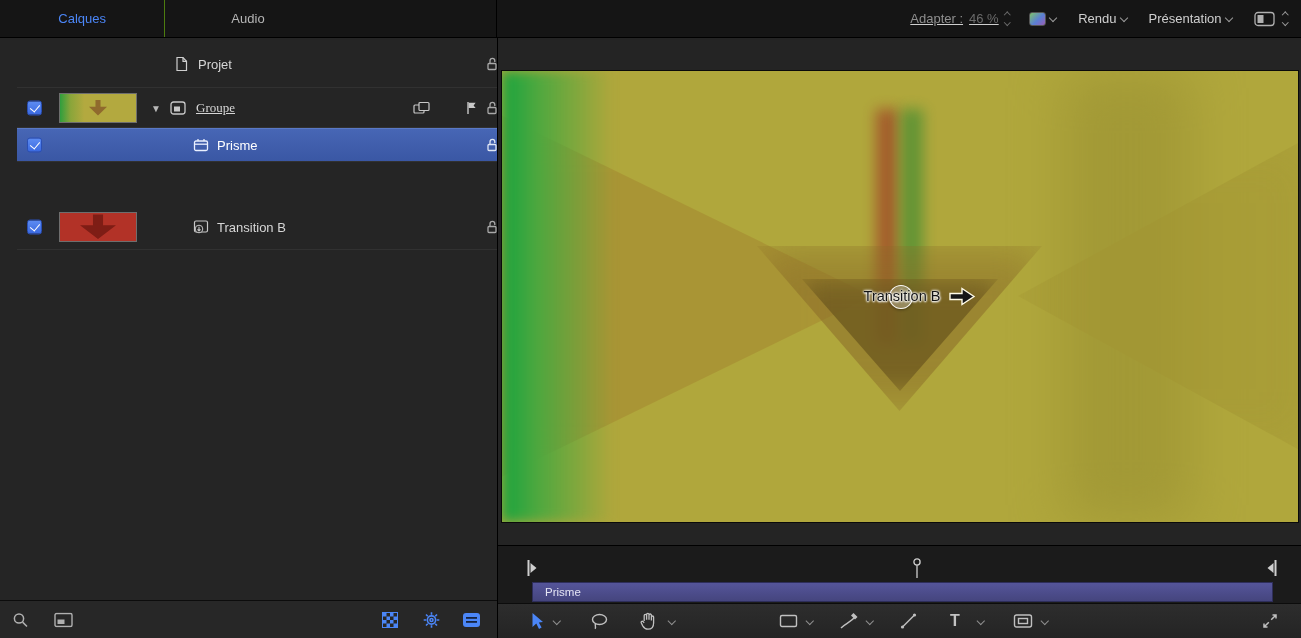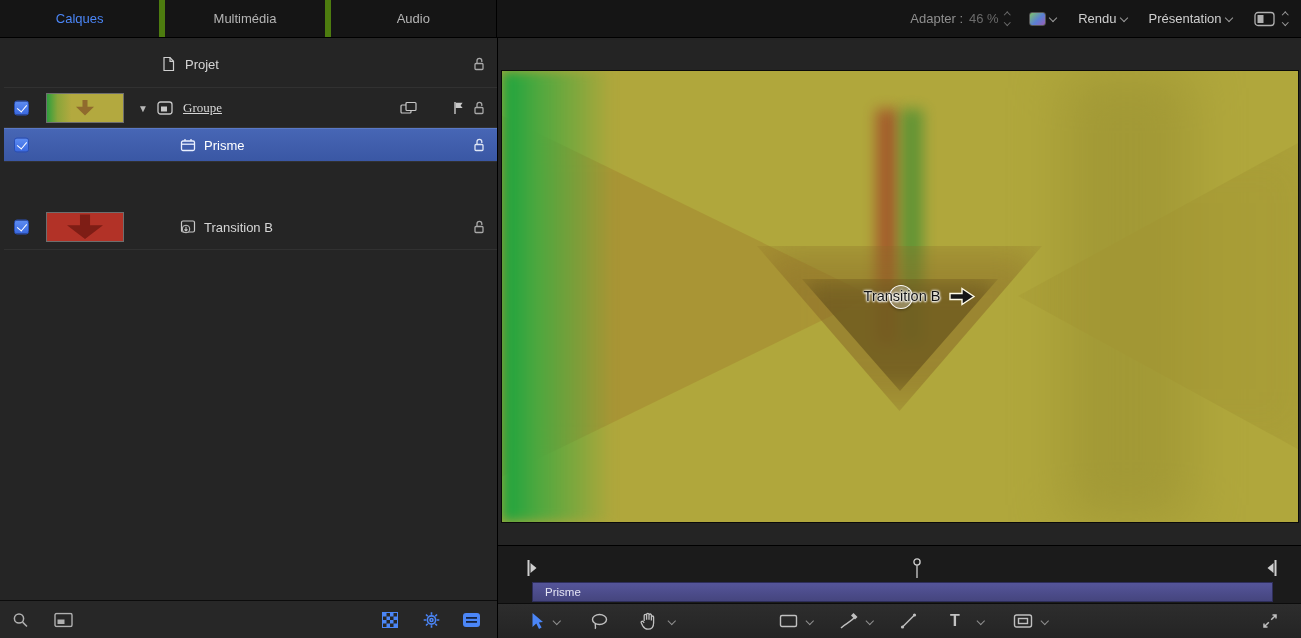--- a/index.html
+++ b/index.html
@@ -5,39 +5,39 @@
   html,body { margin:0; padding:0; background:#111; }
   * { box-sizing:border-box; }
   .app {
     position:relative; width:1301px; height:638px; overflow:hidden;
     background:#242424; font-family:"Liberation Sans","DejaVu Sans",sans-serif;
     color:#d6d6d6; font-size:13px; -webkit-font-smoothing:antialiased;
   }
   
   .topbar { position:absolute; left:0; top:0; width:1301px; height:38px; background:#151515; border-bottom:1px solid #000; display:flex; }
   .tabs { width:497px; height:100%; display:grid; grid-template-columns:1fr 1fr 1fr; border-right:1px solid #000; }
-  .tab { display:flex; align-items:center; justify-content:center; color:#b5b5b5; border-right:6px solid #4d7c0f; cursor:default; }
+  .tab { display:flex; align-items:center; justify-content:center; color:#b5b5b5; border-right:1px solid #4d7c0f; cursor:default; }
   .tab:last-child { border-right:none; }
   .tab.active { color:#4b86f7; }
   .viewcontrols { flex:1; display:flex; align-items:center; justify-content:flex-end; gap:20px; padding-right:14px; color:#cfcfcf; }
   .chev { display:inline-block; width:6px; height:6px; border-right:1.6px solid #9a9a9a; border-bottom:1.6px solid #9a9a9a; transform:rotate(45deg); margin:0 2px 2px 4px; }
   .chev.up { transform:rotate(-135deg); margin:2px 2px 0 4px; }
   .chev.s { width:4.5px; height:4.5px; border-width:1.4px; margin:1px 0 1px 6px; display:block; }
   .stepper { display:inline-flex; flex-direction:column; justify-content:center; }
-  .vc-adapter { display:inline-flex; align-items:center; }
+  .vc-adapter { display:inline-flex; align-items:center;text-decoration:underline; }
   .vc-adapter .lab { color:#8f8f8f; margin-right:6px; }
   .vc-adapter .dim { color:#6b6b6b; }
   .vc-adapter .chev.s { border-color:#6b6b6b; }
   .vc-menu { display:inline-flex; align-items:center; color:#cfcfcf; cursor:default; }
   .coloricon { display:inline-block; width:17px; height:14px; border-radius:3px; border:1px solid #555; background:linear-gradient(135deg,#7ec26a 0%,#5a7fd4 55%,#9a5fb5 100%); vertical-align:middle; }
   .vc-display { display:inline-flex; align-items:center; gap:2px; }
   
   .leftpanel { position:absolute; left:0; top:38px; width:497px; height:600px; background:#252525; }
   .layers { position:absolute; left:0; top:0; width:100%; height:562px; overflow:hidden; }
-  .lrow { position:absolute; left:4px; width:100%; border-bottom:1px solid #313131; }
+  .lrow { position:absolute; left:17px; width:100%; border-bottom:1px solid #313131; }
   .lrow .label { position:absolute; top:50%; transform:translateY(-50%); color:#d6d6d6; white-space:nowrap; }
   .lrow.selected { background:linear-gradient(#4766b5,#3a57a4); border-top:1px solid #5a79c5; }
   .lrow.selected .label { color:#fff; }
   .checkbox { position:absolute; left:10px; top:50%; transform:translateY(-50%); width:15px; height:15px; border-radius:3px; background:linear-gradient(#5d8cf2,#3a69e0); border:1px solid #2a4fb5; }
   .checkbox::after { content:""; position:absolute; left:4px; top:1px; width:4.5px; height:8px; border-right:1.8px solid #fff; border-bottom:1.8px solid #fff; transform:rotate(40deg); }
   .thumb { position:absolute; left:42px; top:50%; transform:translateY(-50%); width:78px; height:30px; border:1px solid #6e6e6e; overflow:hidden; }
   .thumb .arrowshape { position:absolute; left:50%; top:50%; transform:translate(-50%,-50%); clip-path:polygon(36% 0,64% 0,64% 45%,100% 45%,50% 100%,0 45%,36% 45%); }
   .thumb.groupe { background:linear-gradient(90deg,#2f9e3d 0%,#8aa53a 14%,#b3a93f 32%,#b3a93f 100%); }
   .thumb.groupe .arrowshape { width:18px; height:16px; background:#8a5f2a; opacity:.85; }
   .thumb.ta { background:#3f6f3a; }
@@ -81,21 +81,20 @@
   .bb-chev { position:absolute; top:50%; transform:translateY(-58%) rotate(45deg); width:5.5px; height:5.5px; border-right:1.5px solid #8f8f8f; border-bottom:1.5px solid #8f8f8f; }
 </style>
 </head>
 <body>
 
 <div class="app">
 
   <div class="topbar">
     <div class="tabs">
       <div class="tab active">Calques</div>
-      <div class="tab">Multimédia</div>
       <div class="tab">Audio</div>
     </div>
     <div class="viewcontrols">
       <span class="vc-adapter">
         <span class="lab">Adapter :</span>
         <span class="dim">46 %</span>
         <span class="stepper">
             <i class="chev s up"></i>
             <i class="chev s"></i>
           </span>

